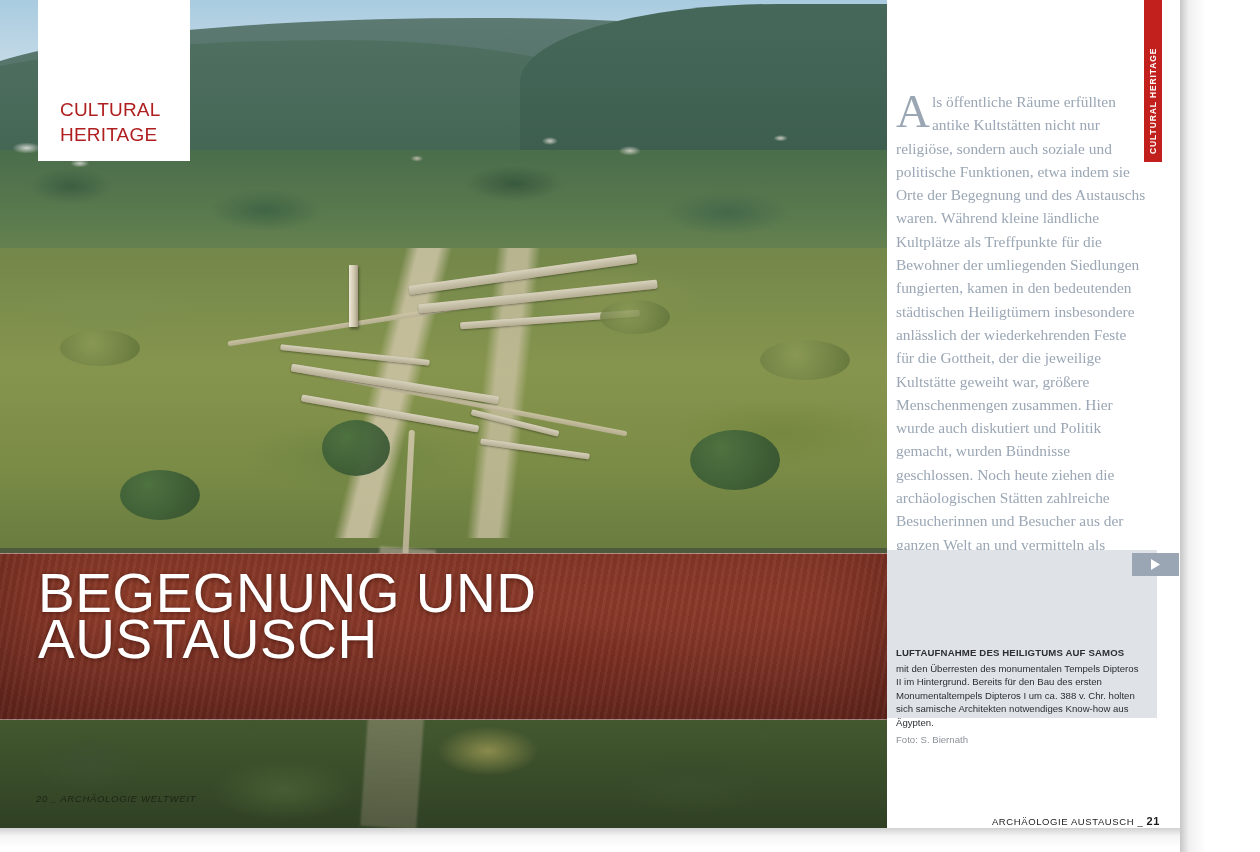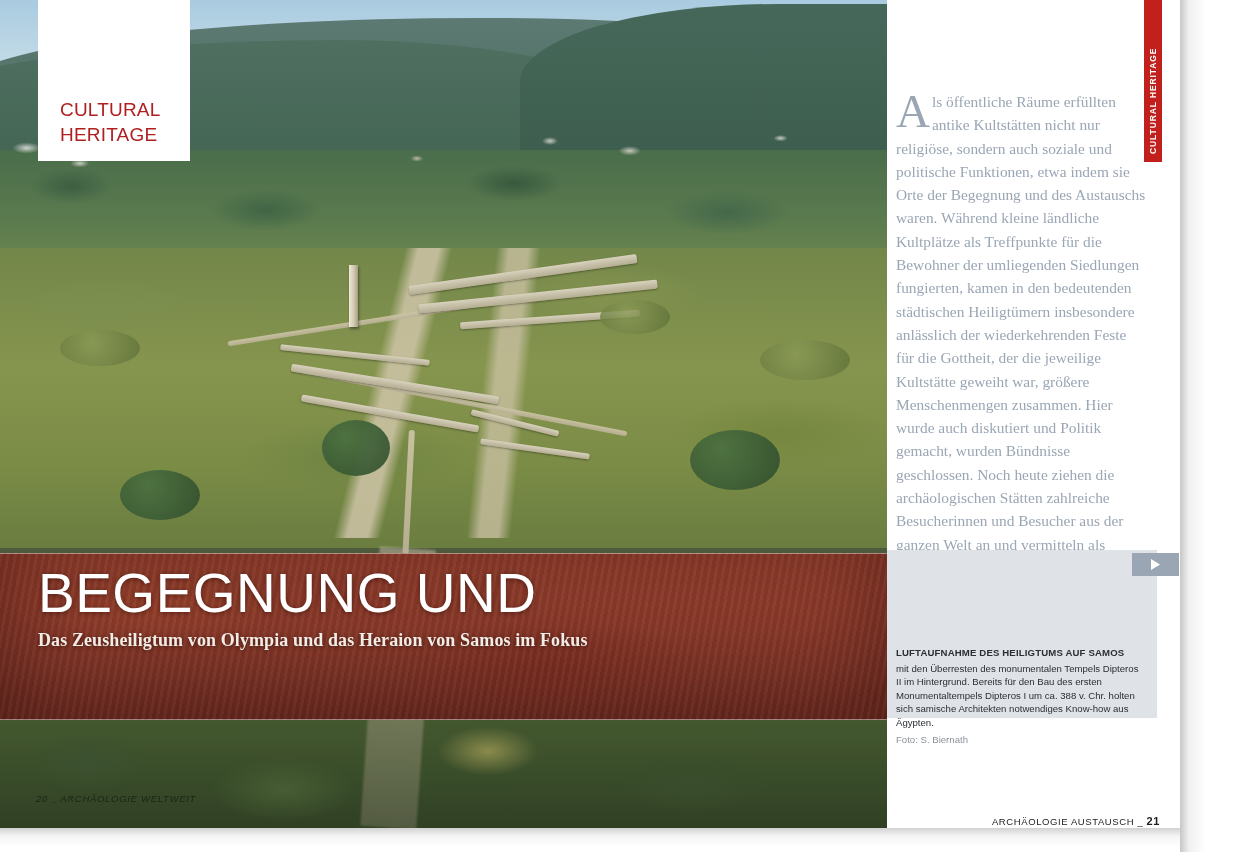--- a/index.html
+++ b/index.html
@@ -396,21 +396,21 @@
       <div class="band-line" style="top:166px;"></div>
     </div>
 
     <div id="kicker-box">
       <div class="kicker-line">CULTURAL</div>
       <div class="kicker-line">HERITAGE</div>
     </div>
 
     <div id="headline-block">
       <div class="hl">BEGEGNUNG UND</div>
-      <div class="subtitle">Das Zeusheiligtum von Olympia und das Heraion von Samos im Fokus</div>
+      <div class="hl">AUSTAUSCH</div>
     </div>
 
     <div id="left-footer">20 _ ARCHÄOLOGIE WELTWEIT</div>
   </div>
 
   <div id="right-page">
 
     <div id="intro">
       <span class="dropcap">A</span><span>ls öffentliche Räume erfüllten antike Kultstätten nicht nur religiöse, sondern auch soziale und politische Funktionen, etwa indem sie Orte der Begegnung und des Austauschs waren. Während kleine ländliche Kultplätze als Treffpunkte für die Bewohner der umliegenden Siedlungen fungierten, kamen in den bedeutenden städtischen Heiligtümern insbesondere anlässlich der wiederkehrenden Feste für die Gottheit, der die jeweilige Kultstätte geweiht war, größere Menschenmengen zusammen. Hier wurde auch diskutiert und Politik gemacht, wurden Bündnisse geschlossen. Noch heute ziehen die archäologischen Stätten zahlreiche Besucherinnen und Besucher aus der ganzen Welt an und vermitteln als touristische und museale Orte das Wissen um dieses vielschichtige kulturelle Erbe.</span>
     </div>

